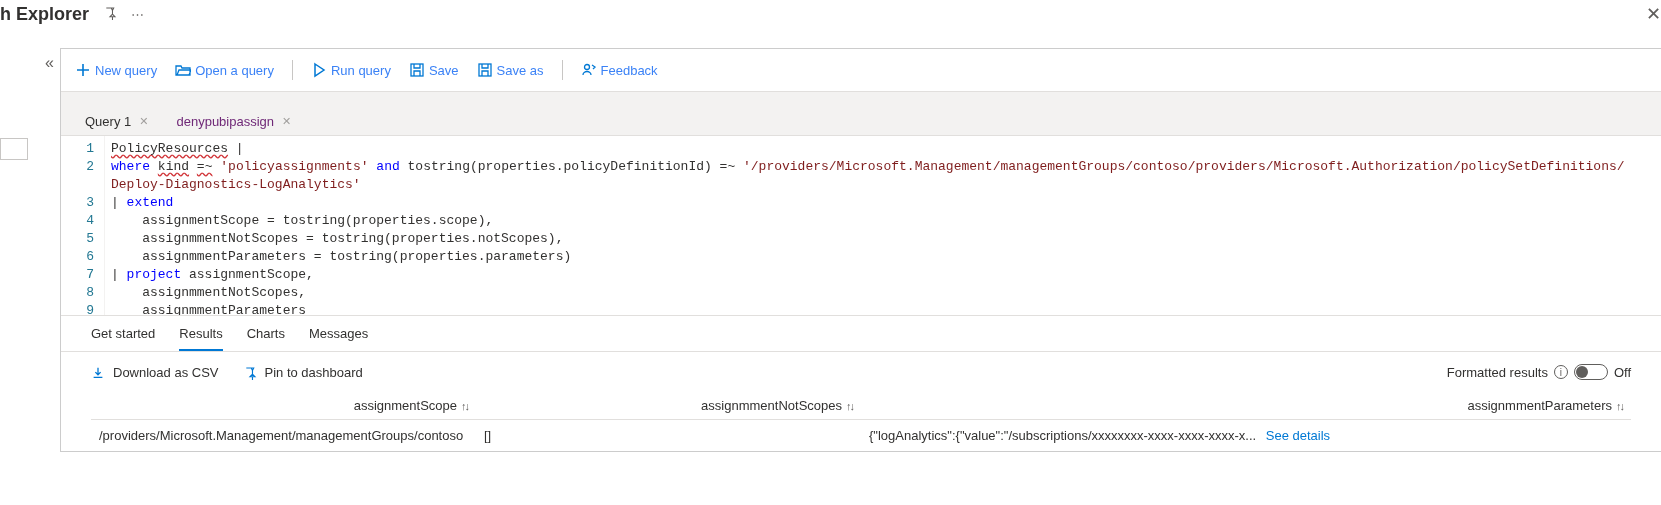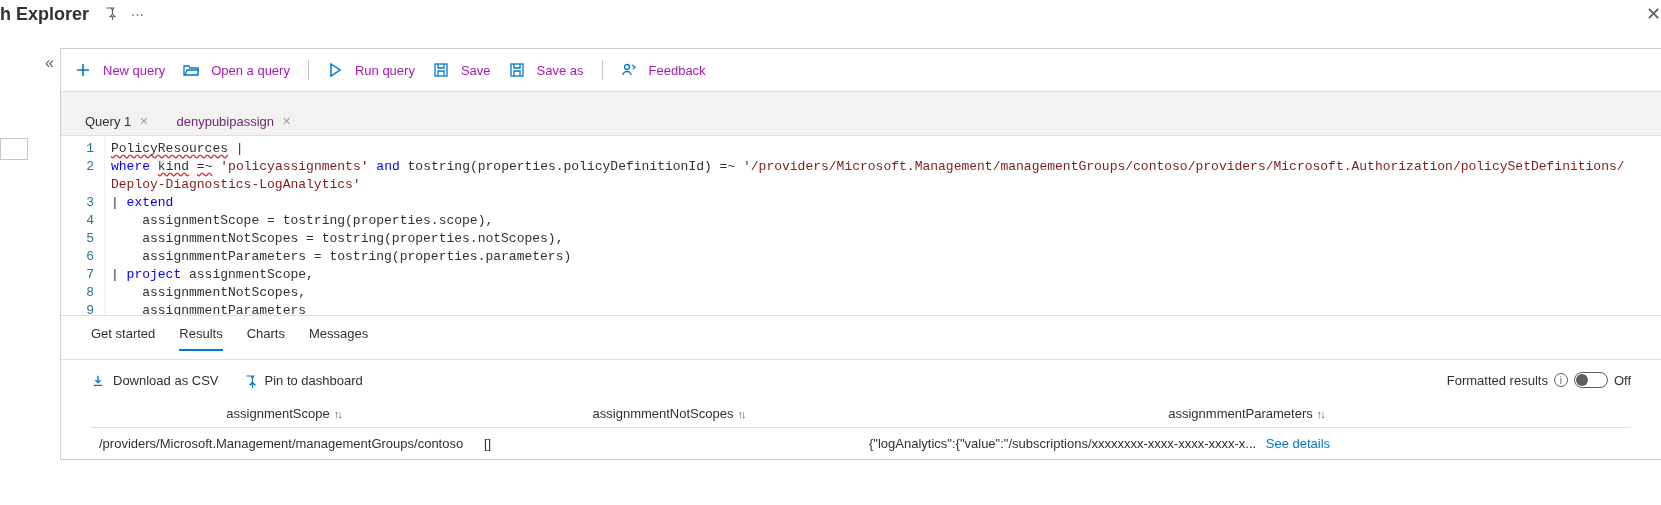--- a/index.html
+++ b/index.html
@@ -48,22 +48,22 @@
   .toolbar {
     display: flex;
     align-items: center;
     height: 42px;
     padding: 0 14px;
     gap: 18px;
   }
   .tb-btn {
     display: flex;
     align-items: center;
-    gap: 12px;
-    color: #a21caf;
+    gap: 4px;
+    color: #3b82f6;
     cursor: pointer;
   }
   .tb-btn svg, .tb-btn .ico { width: 16px; height: 16px; color:#0078d4; }
   .tb-btn.run svg { color:#0078d4; }
   .tb-sep {
     width: 1px; height: 20px;
     background: #c8c6c4;
   }
   
   .query-tabs {
@@ -121,21 +121,21 @@
   .t-str   { color: #7f1d1d; }
   .squig   {
     text-decoration: underline wavy #d13438;
     text-underline-offset: 2px;
   }
   .pipe {color:#323130;}
   
   .res-tabs {
     display: flex;
     gap: 24px;
-    padding: 10px 30px 8px;
+    padding: 10px 30px 0;
     border-bottom: 1px solid #e1dfdd;
   }
   .res-tab { padding-bottom: 8px; cursor:pointer; color:#323130; }
   .res-tab.active { color:#323130; border-bottom: 2px solid #0078d4; font-weight:400;}
   .res-actions {
     display: flex;
     align-items: flex-end;
     padding: 12px 30px;
     gap: 24px;
   }
@@ -149,21 +149,21 @@
   }
   .info-ic { width:14px;height:14px;border:1px solid #605e5c;border-radius:50%;display:inline-flex;align-items:center;justify-content:center;font-size:10px;color:#605e5c;}
   .toggle {
     width:34px;height:16px;border-radius:8px;background:#fff;border:1px solid #605e5c;
     position:relative;
   }
   .toggle .knob{width:12px;height:12px;border-radius:50%;background:#605e5c;position:absolute;top:1px;left:1px;}
   
   .rtable { width: calc(100% - 60px); margin-left:30px; border-collapse:collapse; table-layout:fixed;}
   .rtable th {
-    text-align:center; font-weight:400; padding:6px 8px;
+    text-align:right; font-weight:400; padding:6px 8px;
     border-bottom:1px solid #e1dfdd; font-size:13px;
     white-space:nowrap;
   }
   .rtable td {
     padding:8px 8px; font-size:13px;
     white-space:nowrap; overflow:hidden; text-overflow:ellipsis;
   }
   .sort-ic{font-size:11px;color:#605e5c;letter-spacing:-2px;margin-left:4px;}
   .see-details{color:#0078d4;cursor:pointer;margin-left:6px;}
   .scope-box-left {

